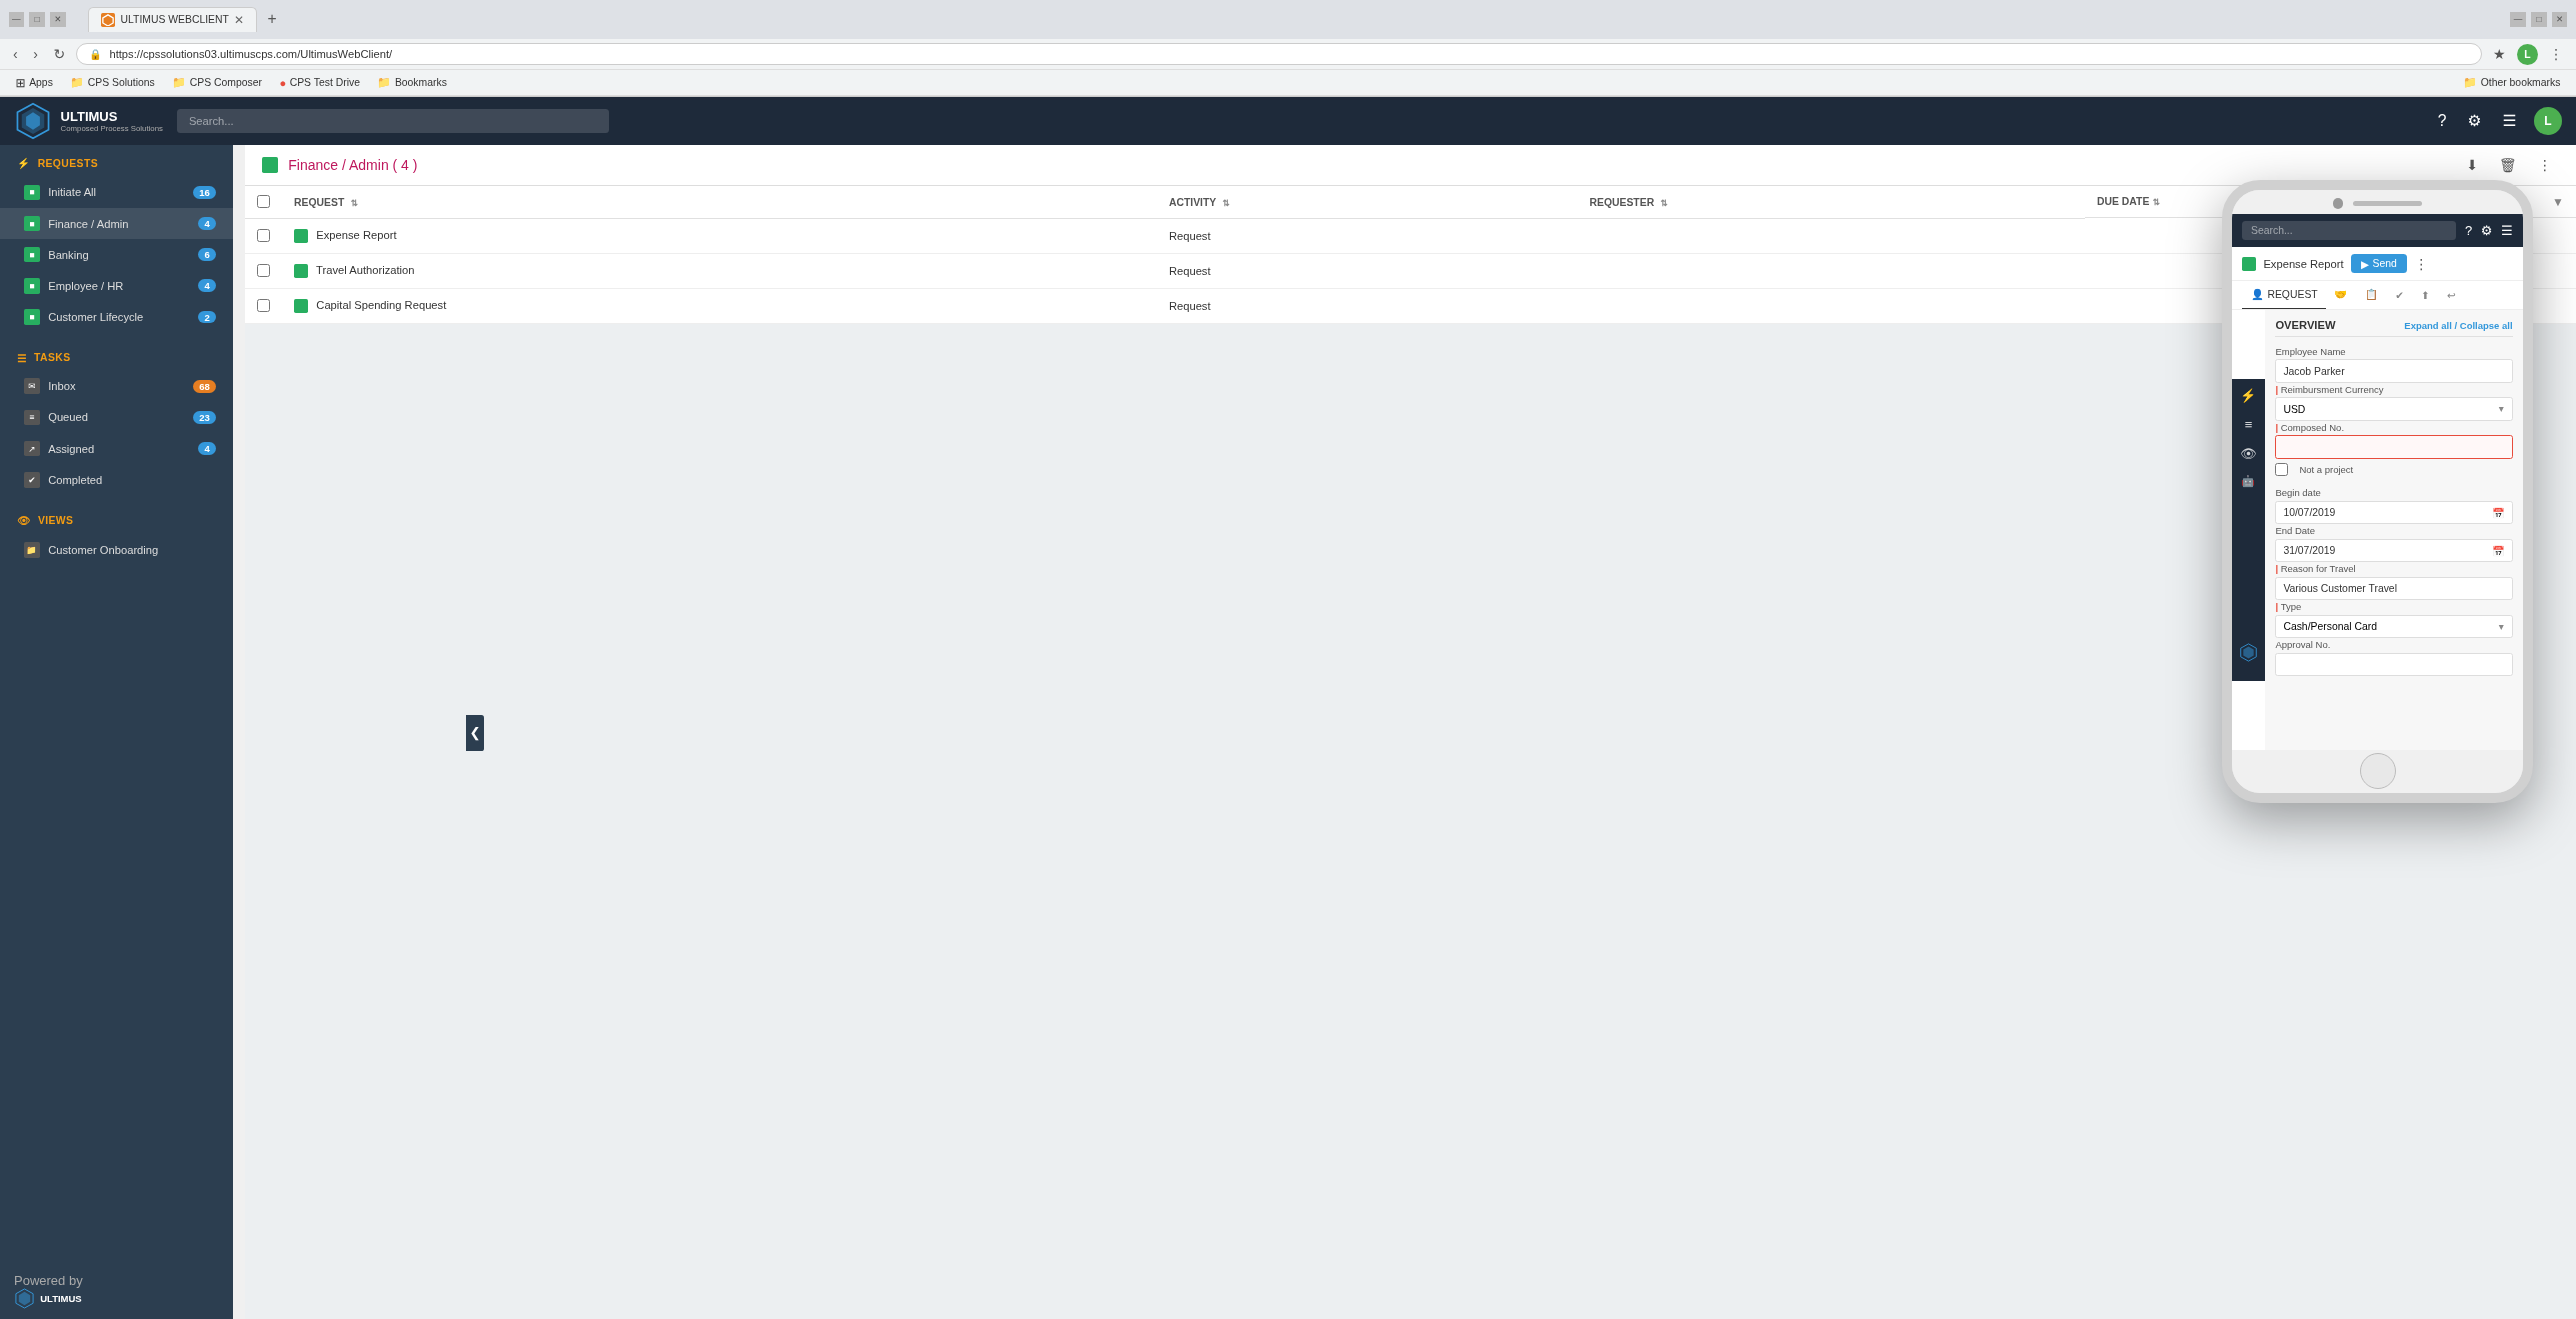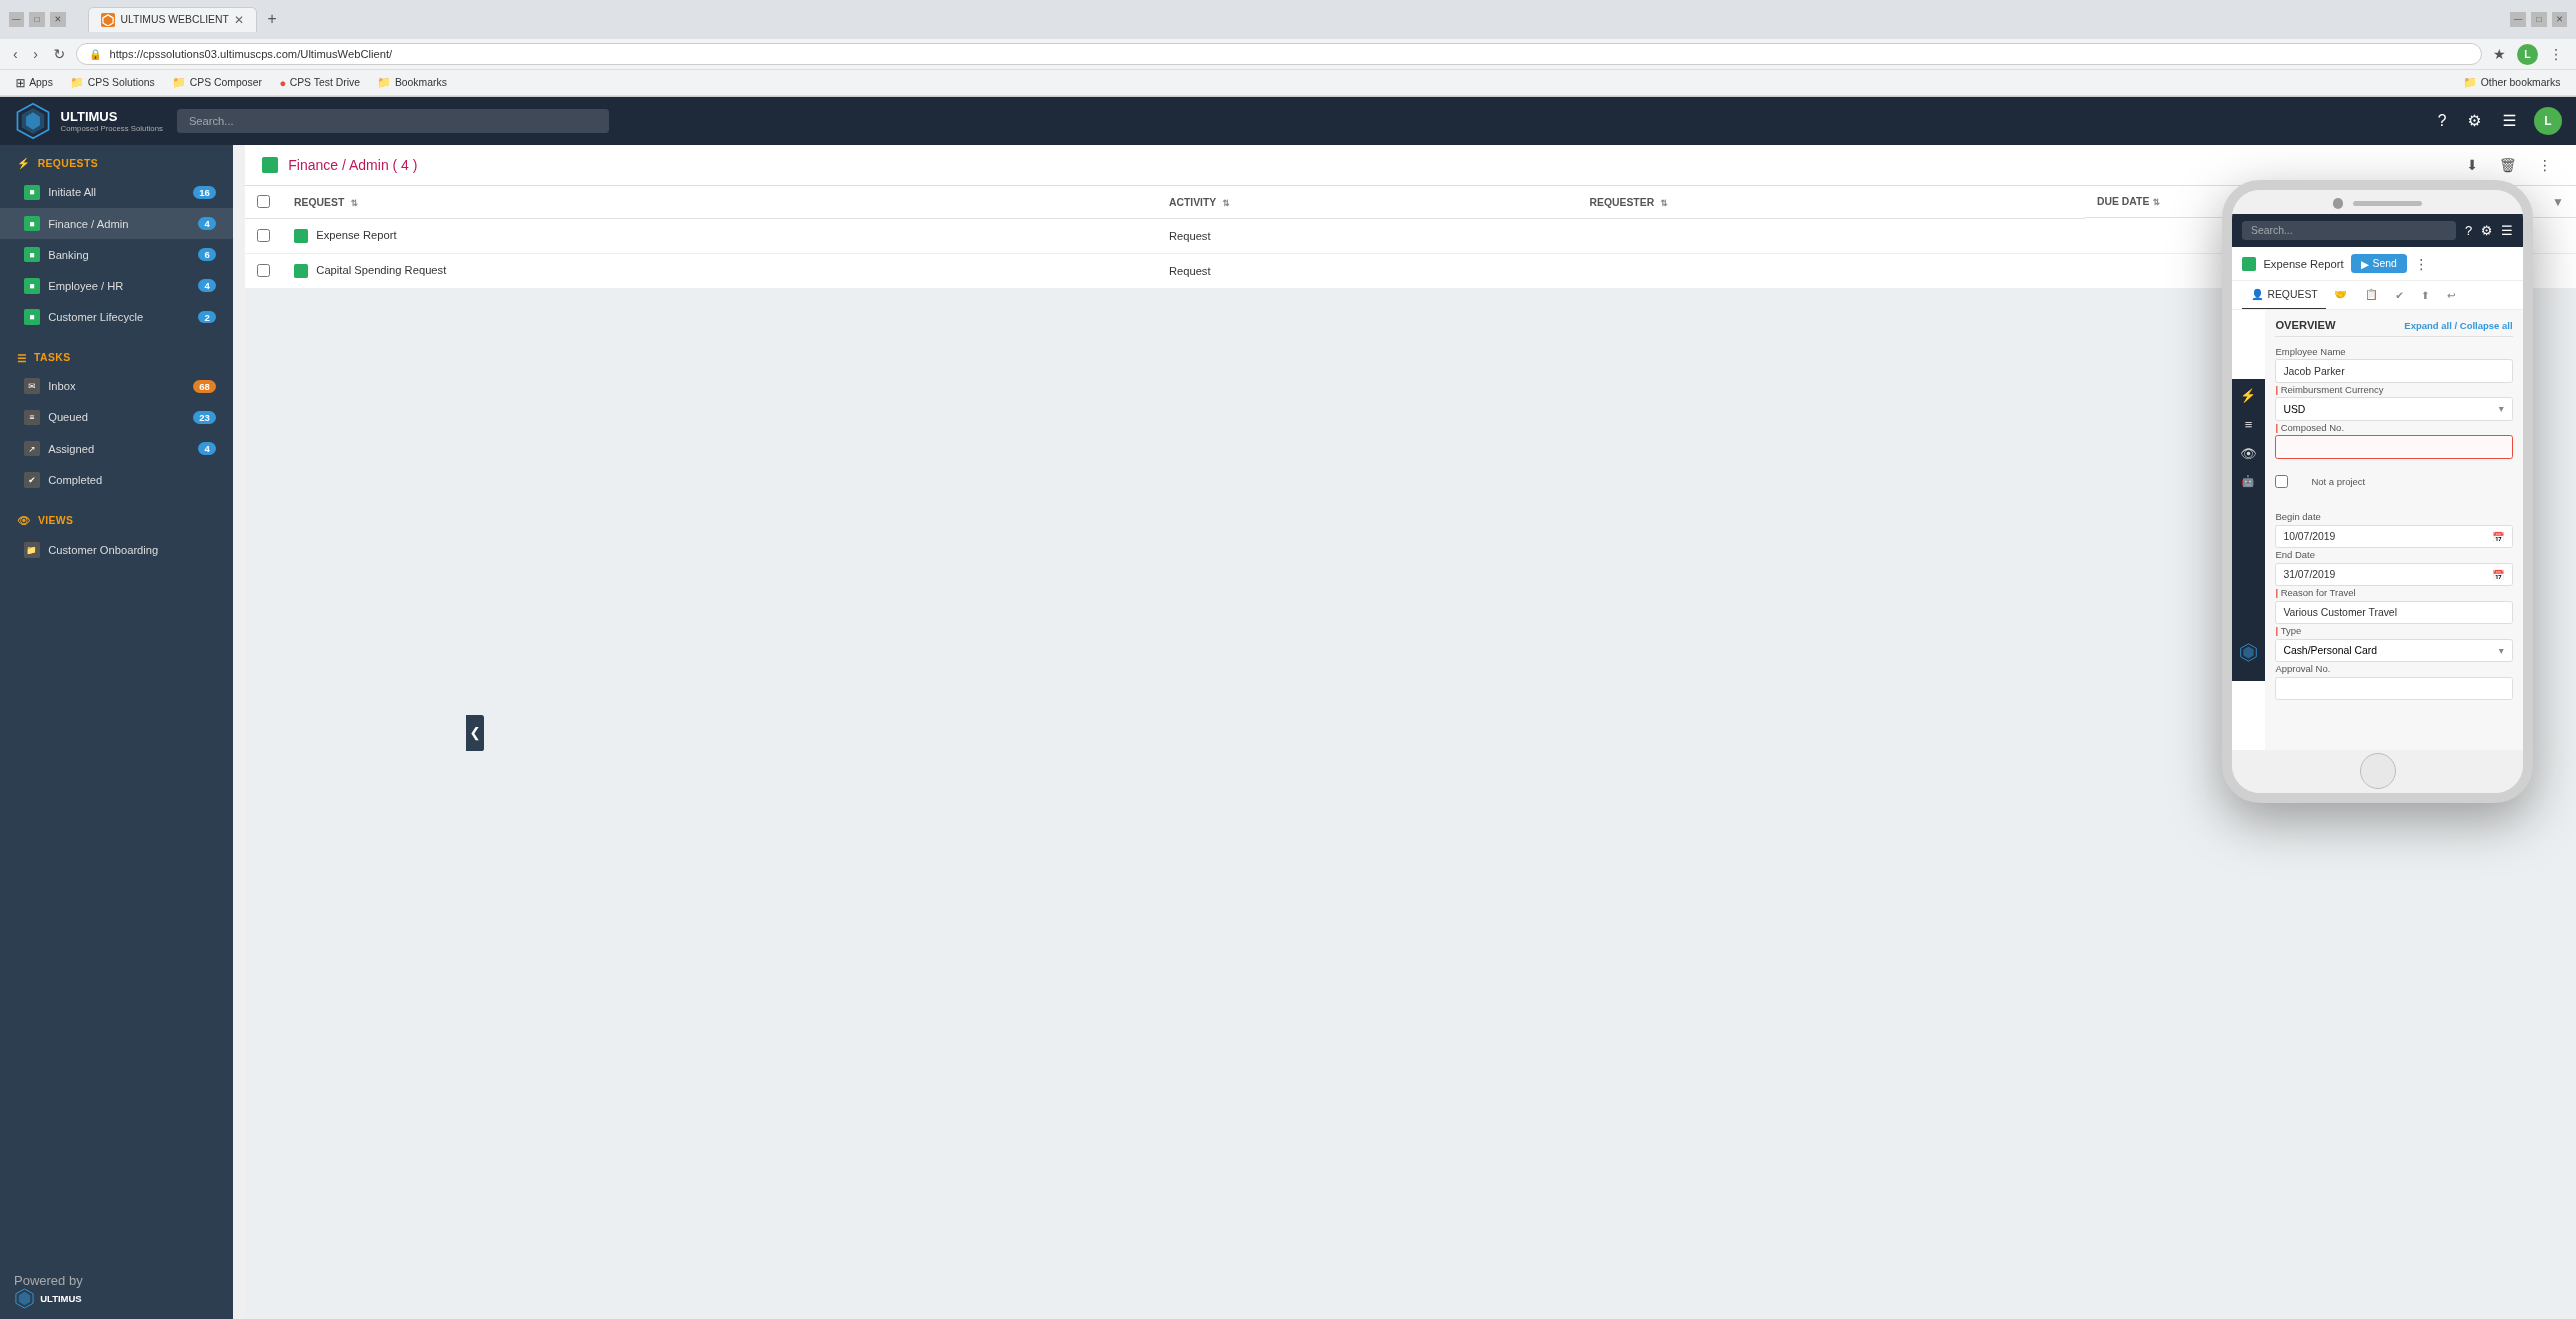--- a/index.html
+++ b/index.html
@@ -771,20 +771,30 @@
                   <span>Expense Report</span>
                 </td>
                 <td>Request</td>
                 <td></td>
                 <td></td>
               </tr>
               <tr class="table-row">
                 <td class="checkbox-cell"><input type="checkbox" style=""></td>
                 <td>
                   <span class="process-icon"></span>
+                  <span>Travel Authorization</span>
+                </td>
+                <td>Request</td>
+                <td></td>
+                <td></td>
+              </tr>
+              <tr class="table-row">
+                <td class="checkbox-cell"><input type="checkbox" style=""></td>
+                <td>
+                  <span class="process-icon"></span>
                   <span>Capital Spending Request</span>
                 </td>
                 <td>Request</td>
                 <td></td>
                 <td></td>
               </tr>
             </tbody>
           </table>
         </div>
       </div>
@@ -877,21 +887,21 @@
                   </div>
                 </div>
 
                 <div class="form-group">
                   <label class="form-label required">Composed No.</label>
                   <input class="form-input error-field" type="text" style="">
                 </div>
 
                 <div class="form-checkbox-row">
                   <input type="checkbox" style="">
-                  <label class="form-label" style="margin:16px;">Not a project</label>
+                  <label class="form-label" style="margin:4px;">Not a project</label>
                 </div>
 
                 <div class="form-group">
                   <label class="form-label">Begin date</label>
                   <div class="date-input-wrapper">
                     <input class="form-input" type="text" value="10/07/2019" style="">
                     <span class="cal-icon">📅</span>
                   </div>
                 </div>
 

